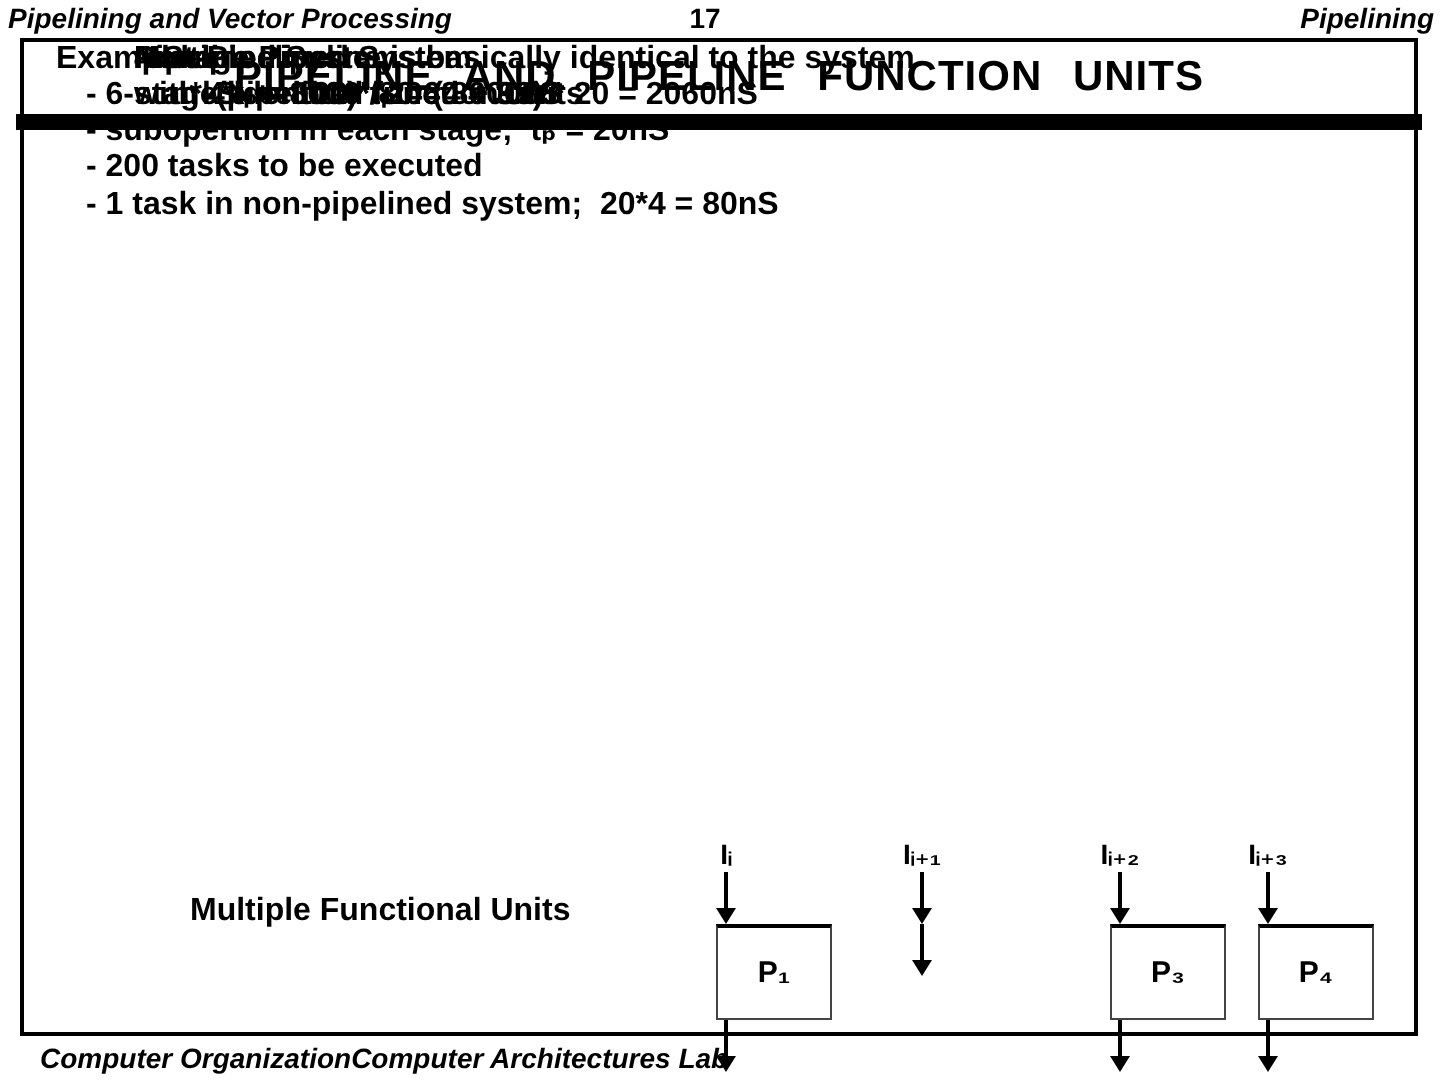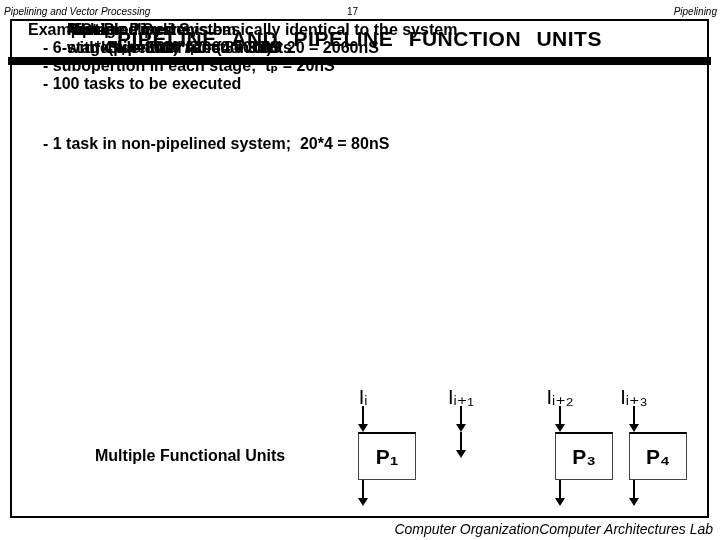--- a/index.html
+++ b/index.html
@@ -10,21 +10,21 @@
     background: #ffffff;
     font-family: "Liberation Sans", "DejaVu Sans", sans-serif;
     color: #000;
     overflow: hidden;
   }
 
   
   .page-header {
     position: absolute; top: 1px; left: 4px; right: 3px; height: 16px;
     display: flex; justify-content: space-between; align-items: flex-end;
-    font-size: 10px; font-weight: normal;
+    font-size: 14px; font-weight: bold;
   }
   .page-header .hdr-left, .page-header .hdr-right { font-style: italic; }
   .page-header .hdr-center {
     position: absolute; left: 0; right: 16px; text-align: center;
     font-style: normal;
   }
 
   
   .main-box {
     position: absolute; left: 10px; top: 19px;
@@ -56,59 +56,59 @@
   .grp-nonpipelined { top: 231px; }
   .grp-speedup      { top: 290px; }
   .grp-note         { top: 347px; }
   .x-head    { left: 16px; }
   .x-bullet  { left: 31px; }
   .x-sec     { left: 55px; }
   .x-frm-deep{ left: 96px; }
   .x-frm-mid { left: 73px; }
   .r1 { margin-top: 0; }   .r2 { margin-top: 18px; }
   .r3 { margin-top: 36px; text-align: center; } .r4 { margin-top: 54px; }
-  .r5 { margin-top: 114px; }
+  .r5 { margin-top: 73px; }
 
   .mfu-caption {
     position: absolute; left: 83px; top: 426px;
     font-size: 16px; font-weight: bold;
   }
 
   
   .unit {
     position: absolute; top: 369px; width: 60px;
     display: flex; flex-direction: column; align-items: center;
   }
   .unit-1 { left: 321px; } .unit-2 { left: 419px; }
   .unit-3 { left: 518px; } .unit-4 { left: 592px; }
   .inst-label {
     height: 16px; line-height: 15px;
-    font-size: 20px; font-weight: normal; white-space: nowrap;
+    font-size: 14px; font-weight: bold; white-space: nowrap; margin-top: 30px;
   }
   .arrow { height: 26px; display: flex; flex-direction: column; align-items: center; }
   .arrow .shaft { width: 2px; height: 18px; background: #000; }
   .arrow .head  {
     width: 0; height: 0;
     border-left: 5px solid transparent; border-right: 5px solid transparent;
     border-top: 8px solid #000;
   }
   .p-box {
     width: 58px; height: 48px;
     border: 1px solid #444; border-top: 2px solid #000;
     display: flex; align-items: center; justify-content: center;
-    font-size: 21px; font-weight: bold;
+    font-size: 15px; font-weight: bold;
     background: #fff;
     margin-left: 48px;
   }
 
   
   .page-footer {
     position: absolute; left: 20px; right: 7px; top: 521px;
-    display: flex; justify-content: flex-end;
-    font-size: 14px; font-weight: normal; font-style: italic;
+    display: flex; justify-content: flex-start;
+    font-size: 14px; font-weight: bold; font-style: italic;
   }
 </style>
 </head>
 <body>
 
 <div class="slide">
 
   <div class="page-header">
     <span class="hdr-left">Pipelining and Vector Processing</span>
     <span class="hdr-center">17</span>
@@ -117,21 +117,21 @@
 
   <div class="main-box">
 
     <div class="slide-title">PIPELINE AND PIPELINE FUNCTION UNITS</div>
     <div class="title-bar"></div>
 
     <div class="grp-example">
       <div class="line x-head   r1">Example</div>
       <div class="line x-bullet r2">- 6-stage pipeline</div>
       <div class="line x-bullet r3">- subopertion in each stage;  tₚ = 20nS</div>
-      <div class="line x-bullet r4">- 100 tasks to be executed</div>
+      <div class="line x-bullet r4">- 200 tasks to be executed</div>
       <div class="line x-bullet r5">- 1 task in non-pipelined system;  20*4 = 80nS</div>
     </div>
 
     <div class="grp-pipelined">
       <div class="line x-sec      r1">Pipelined System</div>
       <div class="line x-frm-deep r2">(k + n - 1)*tₚ = (4 + 99) * 20 = 2060nS</div>
     </div>
 
     <div class="grp-nonpipelined">
       <div class="line x-sec     r1">Non-Pipelined System</div>

